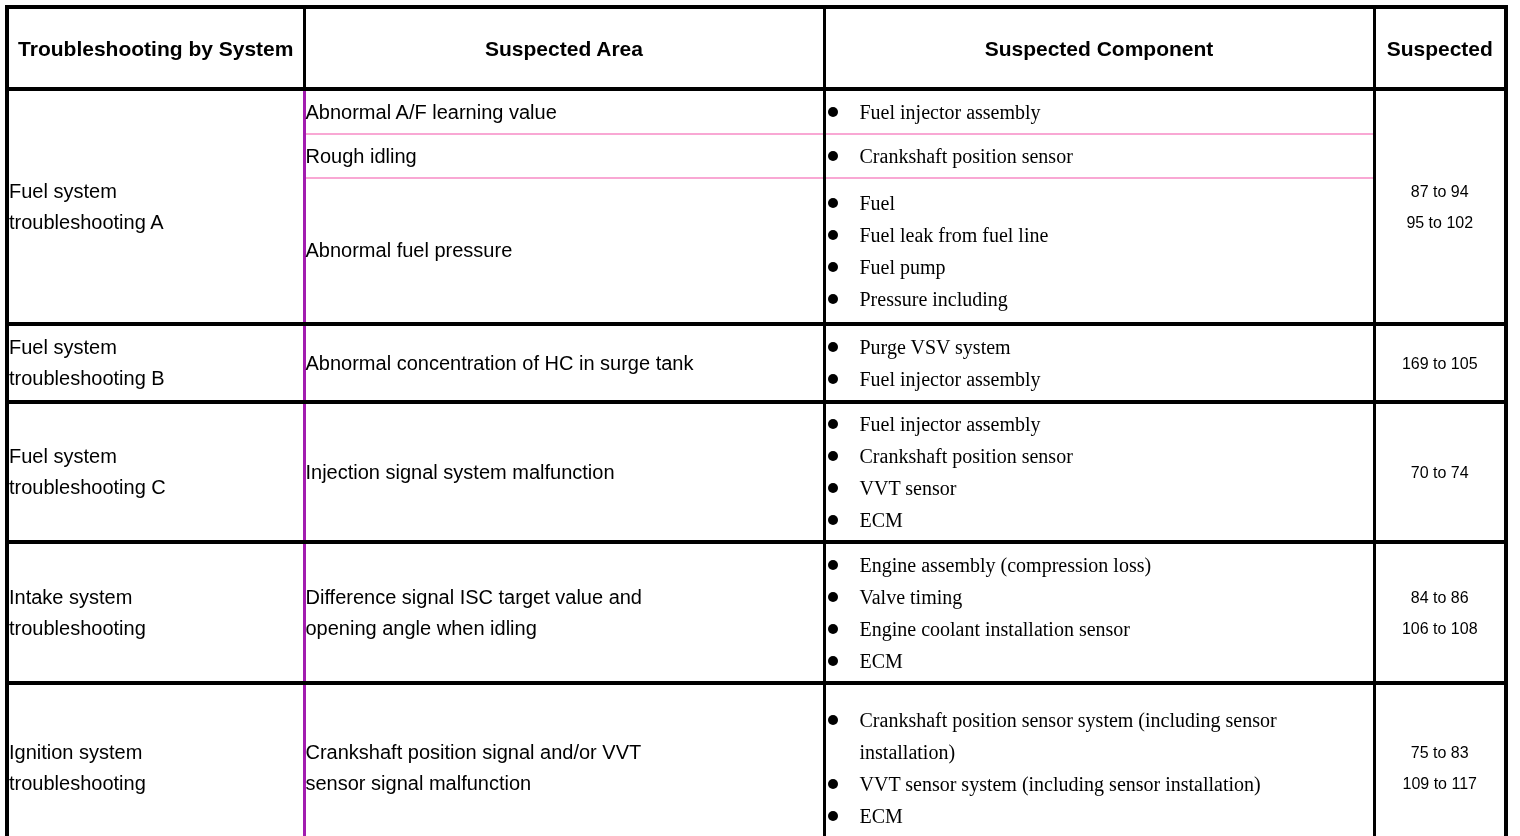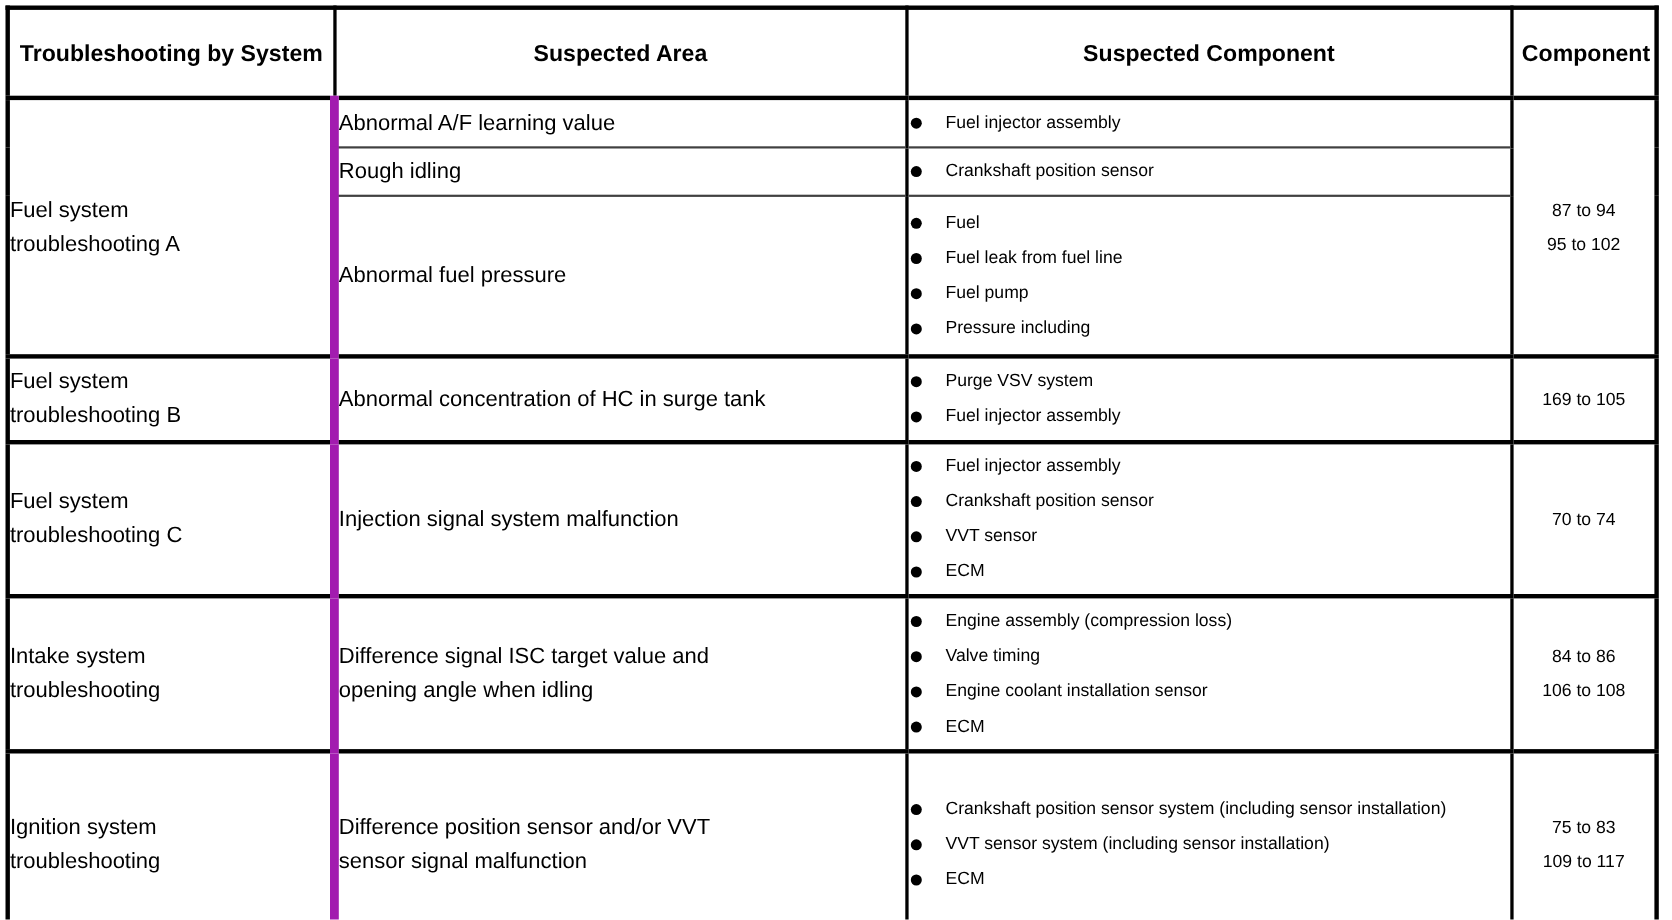--- a/index.html
+++ b/index.html
@@ -62,21 +62,21 @@
     border-right: none;
   }
 
   
   .blk-top > td {
     border-top: 4px solid #000000;
   }
 
   
   .cell-system {
-    border-right: 8px solid #a21caf;
+    border-right: 3px solid #a21caf;
     font-size: 20px;
     line-height: 31px;
     padding: 6px 6px 6px 10px;
     text-align: left;
   }
   .cell-area {
     border-right: 3px solid #000000;
     font-size: 20px;
     line-height: 31px;
     padding: 6px 10px 6px 10px;
@@ -91,35 +91,36 @@
   }
   .cell-procedure {
     font-size: 16px;
     line-height: 31px;
     text-align: center;
     padding: 6px 6px;
   }
 
   
   .sub-sep-bottom {
-    border-bottom: 2px solid #404040;
+    border-bottom: 2px solid #f9a8d4;
   }
 
   
   ul.comp-list {
     list-style: none;
     margin: 0;
     padding: 0;
   }
   ul.comp-list > li {
     position: relative;
     padding-left: 34px;
     margin: 0 0 0 0;
-    font-size: 16px;
+    font-size: 20px;
     line-height: 32px;
+    font-family: Liberation Serif, serif;
   }
   ul.comp-list > li .bullet {
     position: absolute;
     left: 2px;
     top: 11px;
     width: 10px;
     height: 10px;
     border-radius: 50%;
     background: #000000;
     display: block;
@@ -140,21 +141,21 @@
       <col class="c-area">
       <col class="c-component">
       <col class="c-procedure">
     </colgroup>
 
     <thead>
       <tr class="hdr-row">
         <th>Troubleshooting by System</th>
         <th>Suspected Area</th>
         <th>Suspected Component</th>
-        <th>Component</th>
+        <th>Suspected</th>
       </tr>
     </thead>
 
     <tbody>
 
       <tr class="blk-top">
         <td class="cell-system" rowspan="3">
           <span class="sys-line">Fuel system</span>
           <span class="sys-line">troubleshooting A</span>
         </td>
@@ -307,21 +308,21 @@
           <span class="proc-line">106 to 108</span>
         </td>
       </tr>
 
       <tr class="blk-top">
         <td class="cell-system" style="height:165px">
           <span class="sys-line">Ignition system</span>
           <span class="sys-line">troubleshooting</span>
         </td>
         <td class="cell-area">
-          <span class="area-line">Difference position sensor and/or VVT</span>
+          <span class="area-line">Crankshaft position signal and/or VVT</span>
           <span class="area-line">sensor signal malfunction</span>
         </td>
         <td class="cell-component">
           <ul class="comp-list">
             <li>
               <span class="bullet"></span>
               <span>Crankshaft position sensor system (including sensor installation)</span>
             </li>
             <li>
               <span class="bullet"></span>

